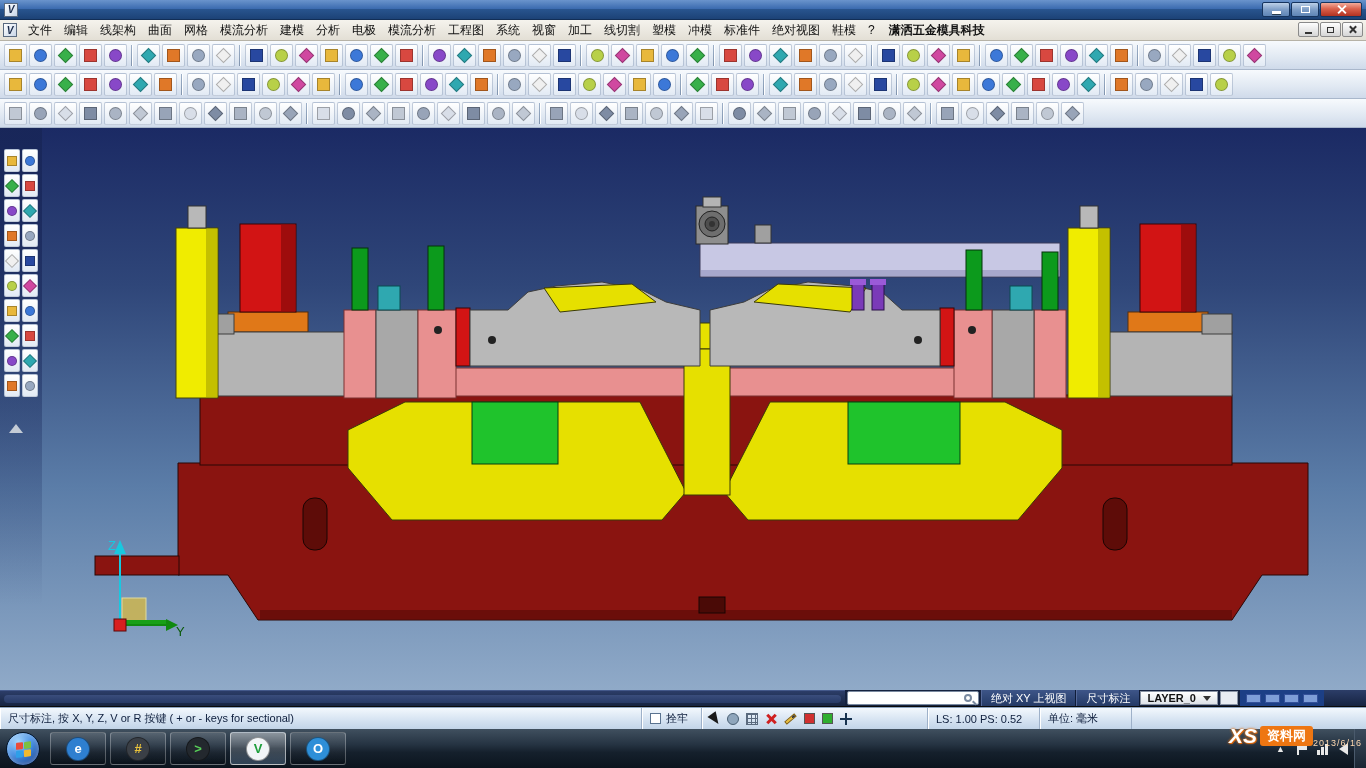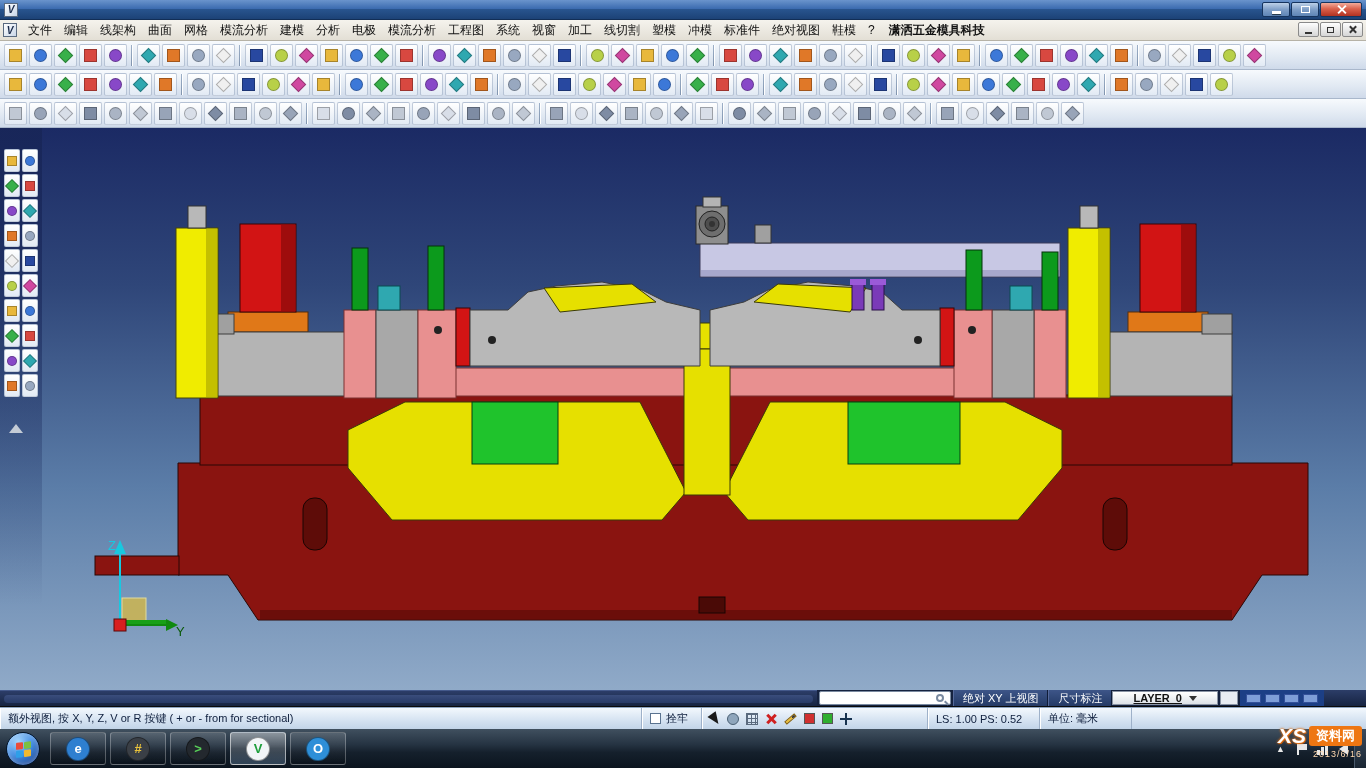--- a/index.html
+++ b/index.html
@@ -76,21 +76,21 @@
   .vb-track::after { content:""; position:absolute; left:4px; right:4px; top:4px; height:8px;
     background:linear-gradient(#3a4d7c,#273a66); border-radius:4px; }
   .vb-search { width:132px; background:#fff; border:1px solid #7a8aa0; border-radius:2px;
     margin:1px 2px; display:flex; align-items:center; }
   .vb-search input { flex:1; min-width:0; border:none; outline:none; font-size:11px; padding:0 4px; background:transparent; }
   .search-glyph { width:8px; height:8px; border:2px solid #7a8aa0; border-radius:50%; position:relative; margin-right:6px; flex:none; }
   .search-glyph::after { content:""; position:absolute; left:6px; top:6px; width:5px; height:2px; background:#7a8aa0; transform:rotate(45deg); }
   .vb-btn { display:flex; align-items:center; justify-content:center; color:#fff; padding:0 9px;
     background:linear-gradient(#3d5588,#243a66); border-left:1px solid #55699a; border-right:1px solid #0f1c38; white-space:nowrap; }
   .vb-layer { display:flex; align-items:center; background:linear-gradient(#ffffff,#dde2e8);
-    color:#111; font-weight:bold; padding:0 20px; border:1px solid #8a94a4; margin:1px 0; white-space:nowrap;text-decoration:underline; }
+    color:#111; font-weight:bold; padding:0 6px; border:1px solid #8a94a4; margin:1px 0; white-space:nowrap; }
   .vb-layer .arrow { width:0; height:0; border-left:4px solid transparent; border-right:4px solid transparent;
     border-top:5px solid #333; margin-left:7px; }
   .vb-chip-box { width:18px; background:#e8ecf2; border:1px solid #8a94a4; margin:1px 2px; }
   .vb-bars { display:flex; align-items:center; background:#1c3f86; padding:0 4px; }
   .vb-bar { width:15px; height:9px; background:#7e9ed8; margin:0 2px; border:1px solid #33509a; }
   .vb-tail { width:42px; background:linear-gradient(#2c3d68,#162441); }
 
   
   .statusbar { position:absolute; top:707px; left:0; right:0; height:22px;
     background:linear-gradient(#f3f8fd,#d4e2f1 60%,#c2d4e8); border-top:1px solid #8da4c0;
@@ -149,21 +149,21 @@
   .ico-net { display:flex; align-items:flex-end; gap:1px; margin:0 5px; height:12px; }
   .ico-net i { width:3px; background:#e8e8e8; display:block; }
   .ico-net i:nth-child(1){height:5px;} .ico-net i:nth-child(2){height:8px;} .ico-net i:nth-child(3){height:11px;}
   .ico-vol { width:0; height:0; border-top:6px solid transparent; border-bottom:6px solid transparent;
     border-right:9px solid #e8e8e8; margin:0 6px; }
   .showdesk { width:12px; height:100%; border-left:1px solid #4a5a6c;
     background:linear-gradient(#3b4b5d,#1a2633); flex:none; }
 
   
   .watermark { position:absolute; right:4px; top:724px; z-index:60; display:flex;
-    flex-direction:column; align-items:flex-end; pointer-events:none; }
+    align-items:flex-end; pointer-events:none; }
   .wm-row { display:flex; align-items:center; }
   .wm-xs { font-style:italic; font-weight:bold; font-size:21px; color:#fff;
     text-shadow:0 0 3px #ee7612,0 0 2px #ee7612,1px 1px 0 #c85a08; }
   .wm-name { background:#ee7612; color:#fff; font-size:13px; font-weight:bold;
     padding:1px 7px; border-radius:3px; margin-left:3px; }
   .wm-sub { font-size:9px; color:#ffd9b0; margin-top:1px; letter-spacing:1px; }
 </style>
 </head>
 <body>
 
@@ -842,21 +842,21 @@
     <div class="vb-bars">
       <div class="vb-bar"></div>
       <div class="vb-bar"></div>
       <div class="vb-bar"></div>
       <div class="vb-bar"></div>
     </div>
     <div class="vb-tail"></div>
   </div>
 
   <div class="statusbar">
-    <div class="sb-seg sb-msg">额外视图, 按 X, Y, Z, V or R 按键 ( + or - from for sectional)</div>
+    <div class="sb-seg sb-msg">尺寸标注, 按 X, Y, Z, V or R 按键 ( + or - keys for sectional)</div>
     <div class="sb-seg sb-lock">
       <span class="cb"></span>
       <span>拴牢</span>
     </div>
     <div class="sb-seg sb-icons">
       <span class="sicon ic-cursor"></span>
       <span class="sicon ic-pan"></span>
       <span class="sicon ic-grid"></span>
       <span class="sicon ic-x"></span>
       <span class="sicon ic-pencil"></span>

